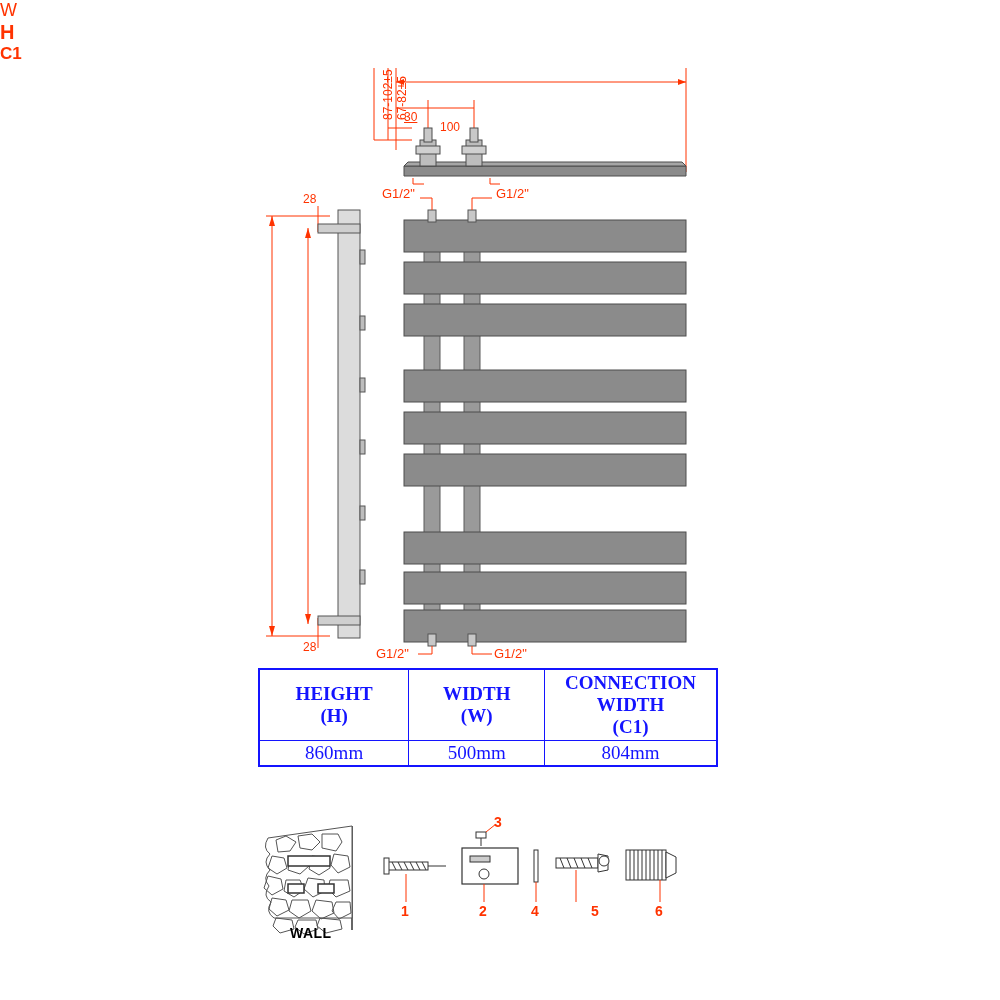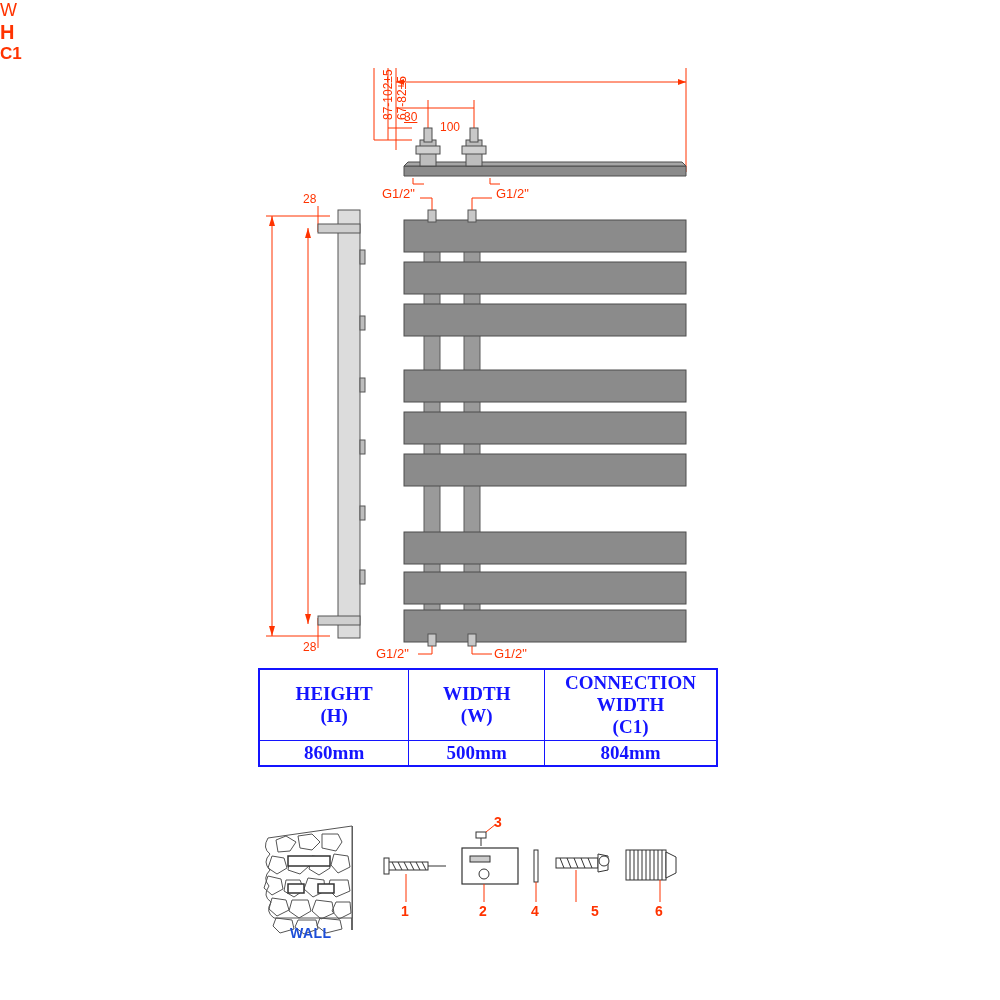--- a/index.html
+++ b/index.html
@@ -3,23 +3,23 @@
 <meta charset="utf-8">
 <style>
   html,body{margin:0;padding:0;background:#ffffff;}
   body{width:1000px;height:1000px;position:relative;font-family:"Liberation Sans",sans-serif;overflow:hidden;}
   .stage{position:absolute;left:0;top:0;width:1000px;height:1000px;}
   .lbl{color:#ff3300;font-size:13px;font-family:"Liberation Sans",sans-serif;white-space:nowrap;}
   
   .spec-table{position:absolute;left:258px;top:668px;width:460px;border:2px solid #1414ff;border-collapse:collapse;}
   .spec-table td,.spec-table th{border:1px solid #1414ff;color:#1414ff;text-align:center;font-family:"Liberation Serif",serif;}
   .spec-table th{font-size:19px;font-weight:bold;padding:2px 20px;line-height:1.15;}
-  .spec-table td{font-size:19px;font-weight:bold;padding:1px 4px;}
+  .spec-table td{font-size:19px;font-weight:normal;padding:1px 4px;}
   .spec-table td .unit{font-size:15px;}
-  .wall-label{position:absolute;color:#1d4ed8;font-size:14px;font-weight:bold;letter-spacing:.5px;}
+  .wall-label{position:absolute;color:#000000;font-size:14px;font-weight:bold;letter-spacing:.5px;}
   .partnum{position:absolute;color:#ff3300;font-size:14px;font-weight:bold;}
   .g-label{position:absolute;color:#ff3300;font-size:13px;}
   .dimtext{position:absolute;color:#ff3300;font-size:12px;}
   .rot90{transform-origin:0 0;transform:rotate(-90deg);}
   svg{position:absolute;left:0;top:0;overflow:visible;}
 </style>
 </head>
 <body>
 
 <div class="stage">

